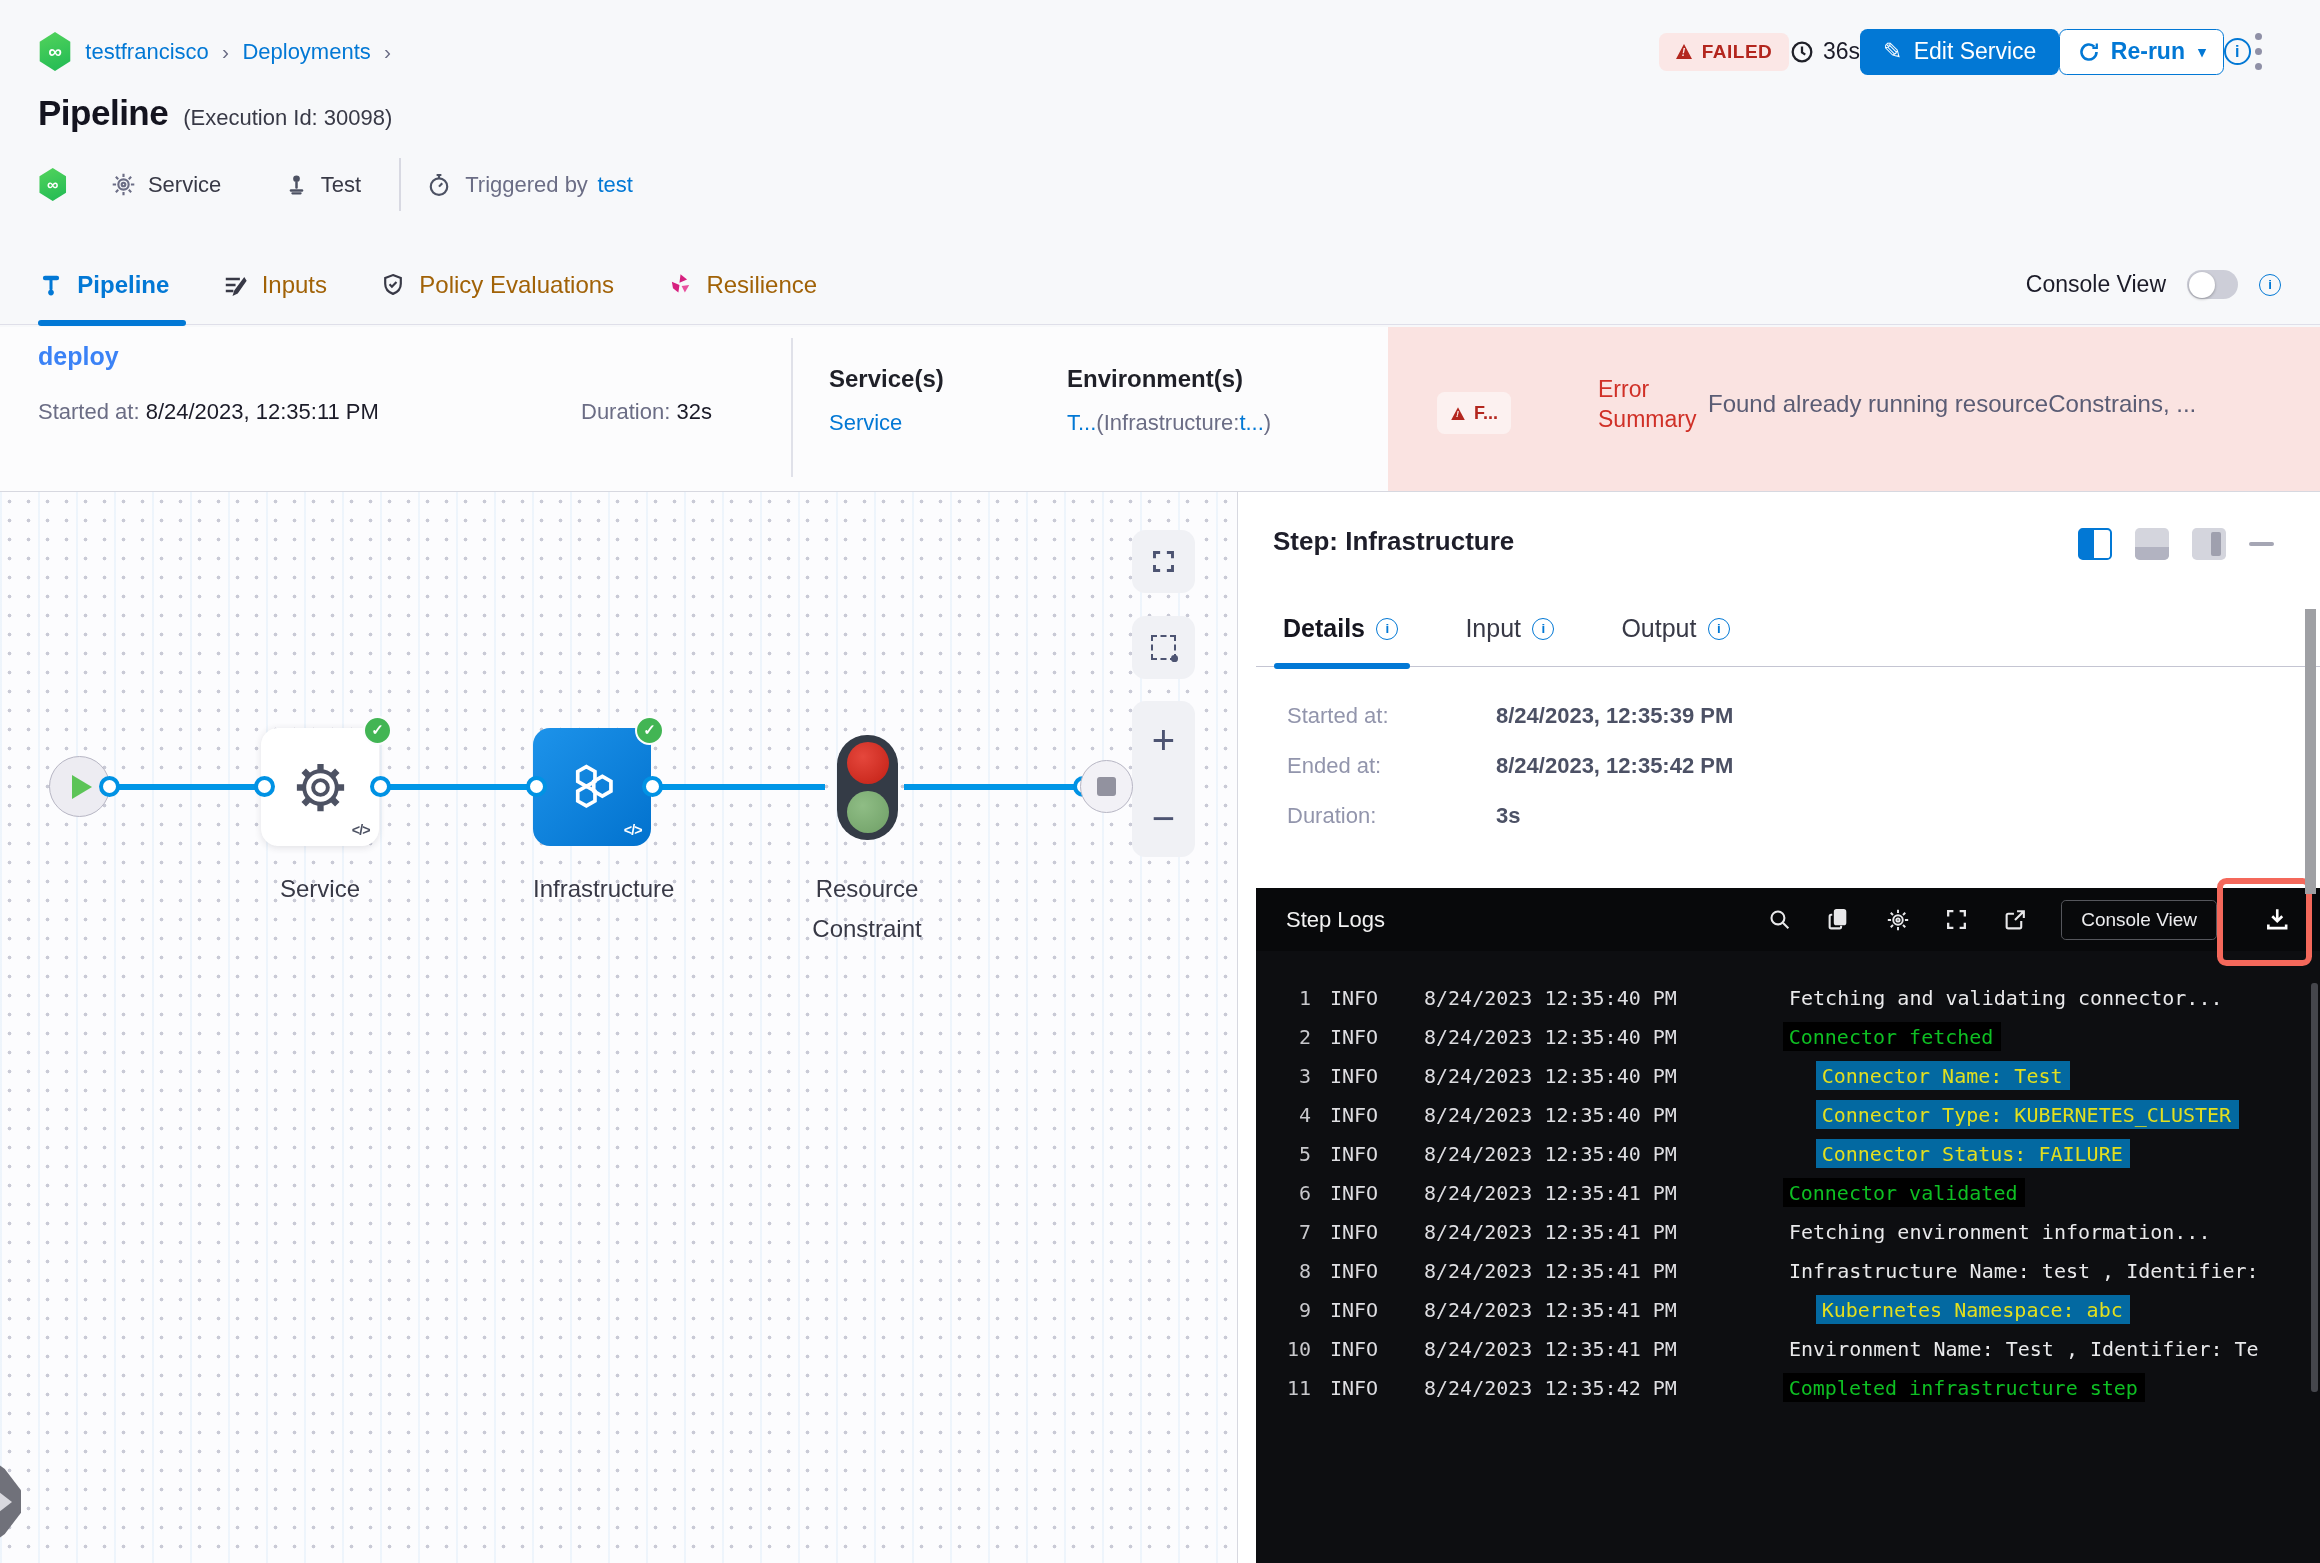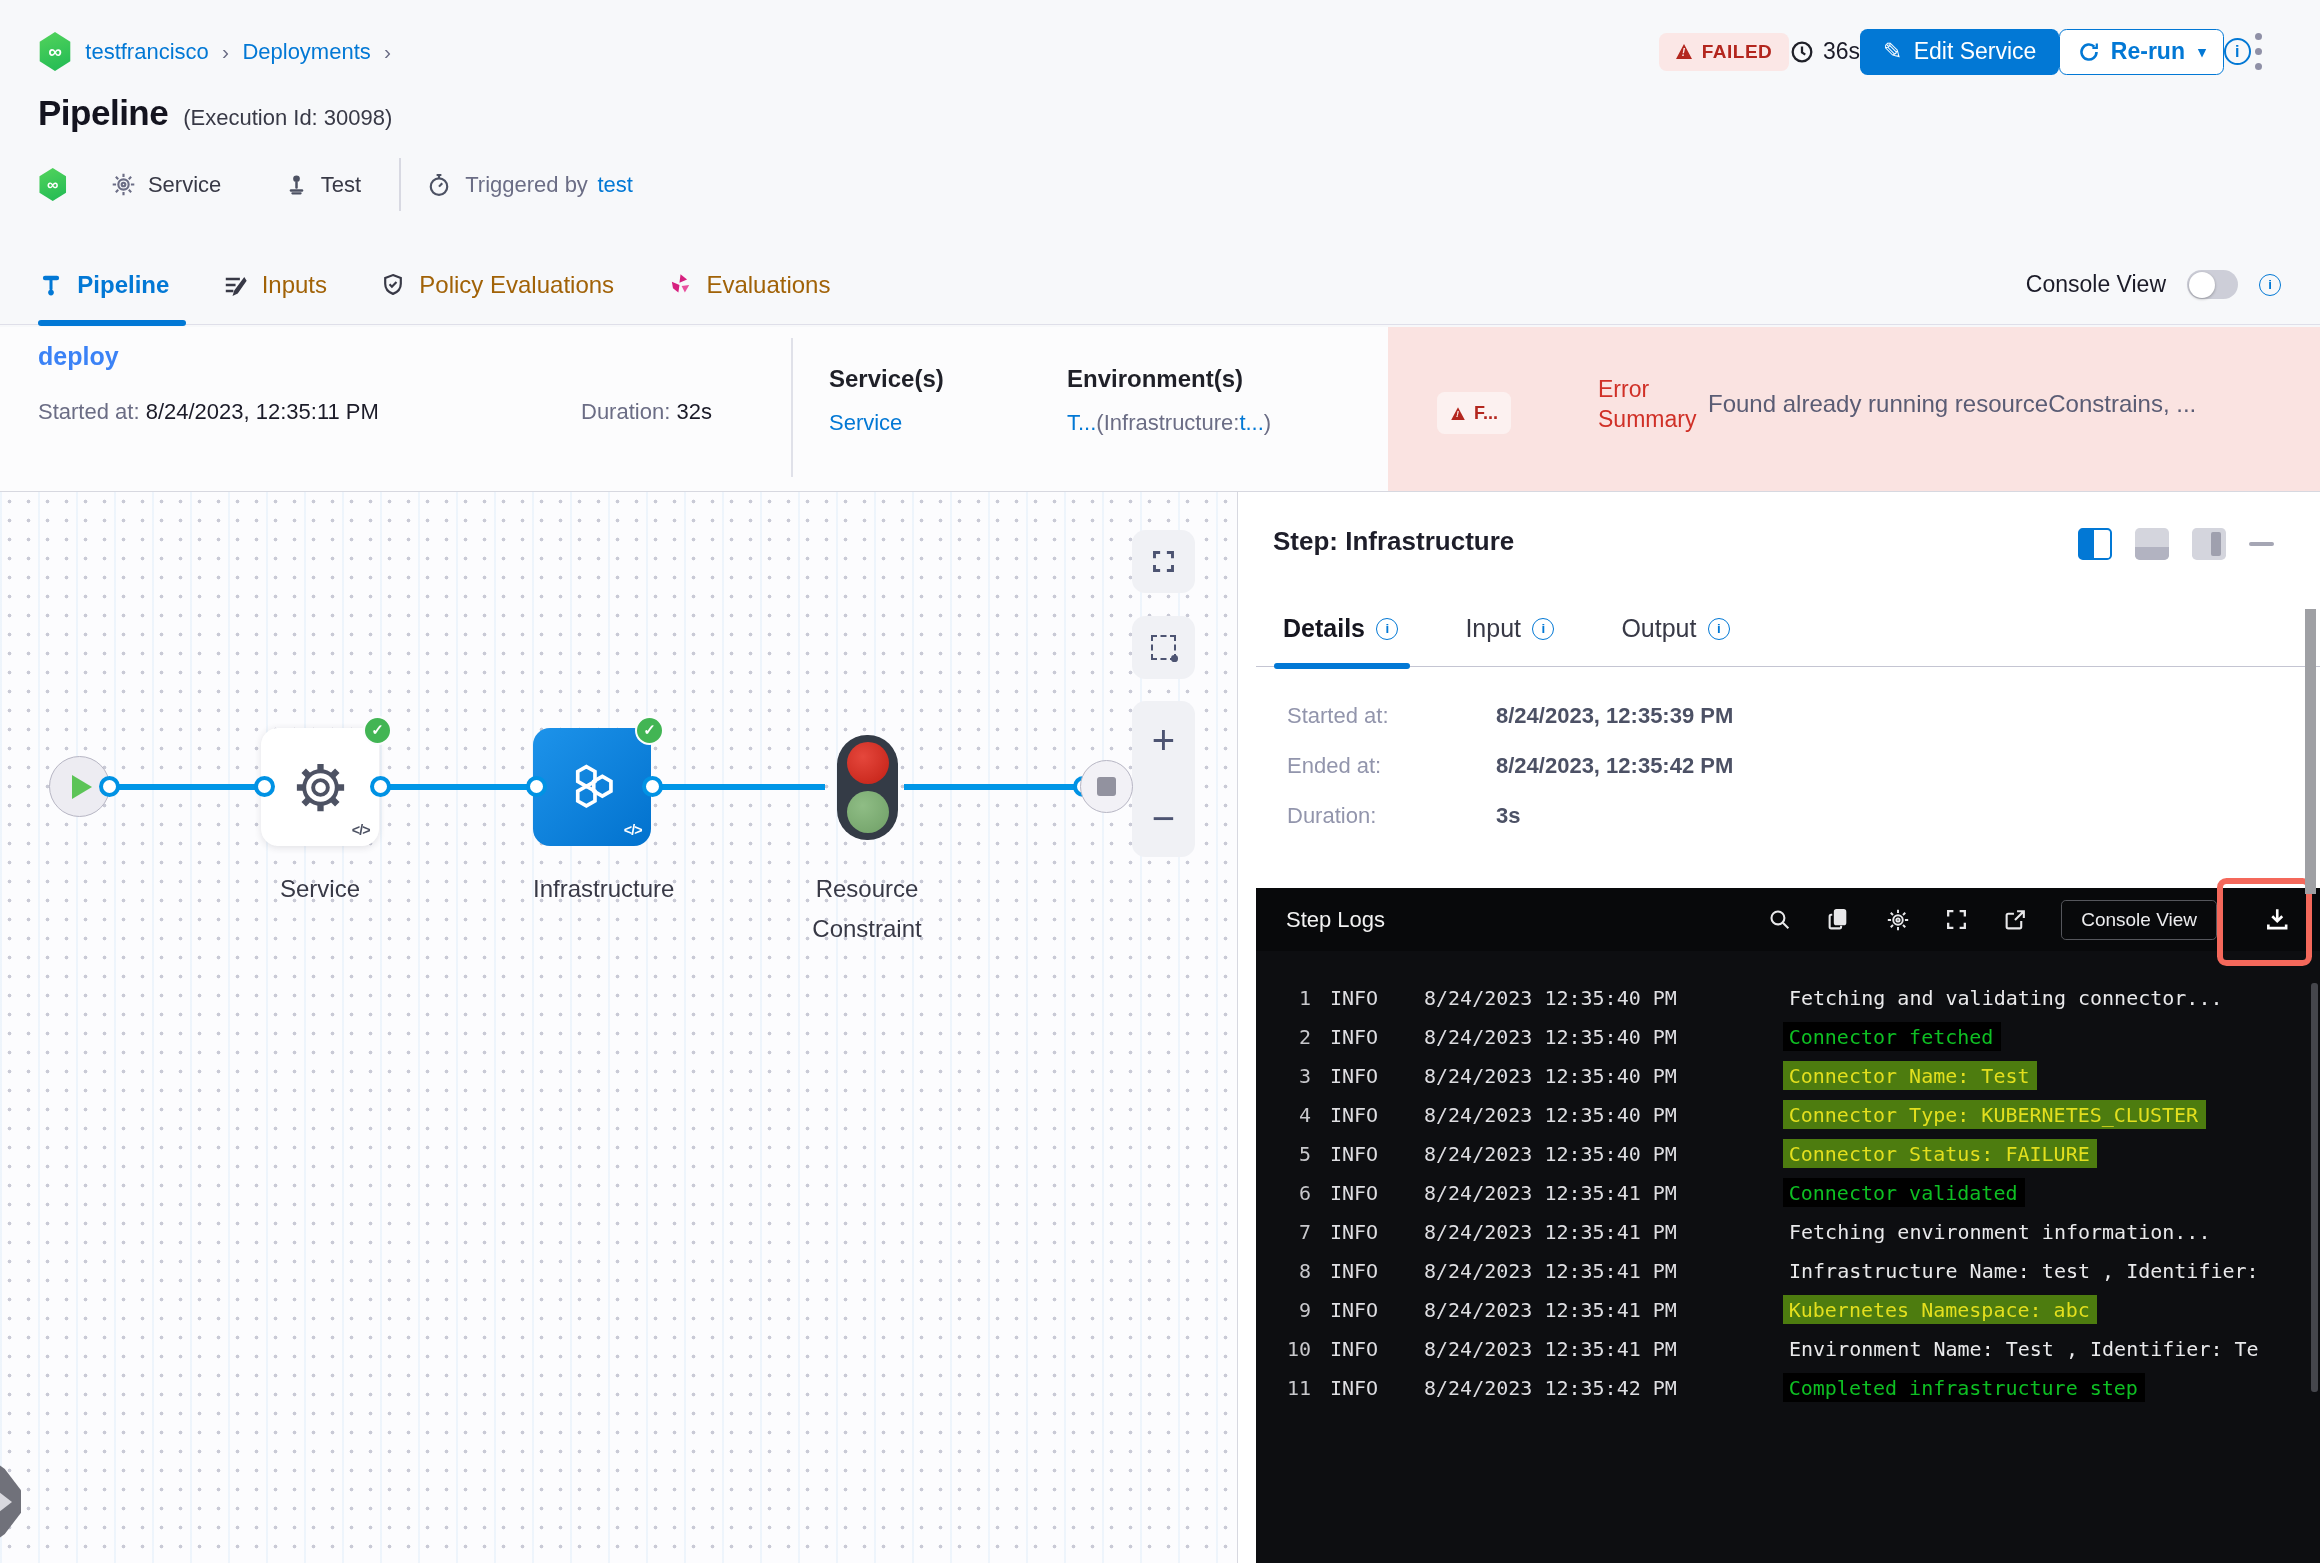--- a/index.html
+++ b/index.html
@@ -120,21 +120,21 @@
   .cv-btn2 { border:1.9px solid #55565C; border-radius:4.8px; color:#ECECEE; font-size:19px; height:40px; display:flex; align-items:center; padding:0 19px; cursor:pointer; background:transparent; }
   .dl-wrap { width:57px; display:flex; justify-content:center; }
   .hl-red { position:absolute; left:961px; top:-10.5px; width:95px; height:88px; border:6.7px solid #F4685B; border-radius:9.5px; pointer-events:none; z-index:5; }
   #log-lines { position:absolute; left:0; right:0; top:90px; font-family:"DejaVu Sans Mono", monospace; font-size:20px; }
   .lrow { height:39px; display:flex; align-items:center; white-space:nowrap; overflow:hidden; }
   .lnum { width:55px; text-align:right; color:#C8C8CC; flex:none; }
   .llvl { margin-left:19px; width:59px; color:#DEDEE2; flex:none; }
   .ltime { margin-left:35px; width:285px; color:#DEDEE2; flex:none; }
   .lmsg { margin-left:80px; color:#E9E9EB; }
   .lmsg.green { color:#0EBF23; background:#000; padding:2.9px 7.6px 2.9px 5.7px; margin-left:74px; }
-  .lmsg.yellow { color:#E3DF1E; background:#4d7c0f; padding:2.9px 7.6px 2.9px 5.7px; margin-left:74px; }
+  .lmsg.yellow { color:#E3DF1E; background:#0369a1; padding:2.9px 7.6px 2.9px 5.7px; margin-left:107px; }
   .log-scroll { position:absolute; right:2.9px; top:95px; width:6.7px; height:409px; background:#45464C; border-radius:2.9px; }
 
   .page-scroll { position:absolute; left:2305px; top:609px; width:10.5px; height:285px; background:#9FA0A4; z-index:6; }
 
   svg.ic { display:block; }
 </style>
 </head>
 <body>
 
 <div id="app">
@@ -259,21 +259,21 @@
       <span>Policy Evaluations</span>
     </div>
     <div class="tab">
       <span>
         <svg class="ic" width="26" height="26" viewBox="0 0 24 24" fill="#D6207F">
           <path d="M12.5 2l6 5-7 3z"></path>
             <path d="M4.5 9l7 3-1 7-5-4z"></path>
             <path d="M13.5 13l7-1-4 7z" fill="#E8509E"></path>
         </svg>
       </span>
-      <span>Evaluations</span>
+      <span>Resilience</span>
     </div>
     <div class="tabbar-right">
       <span class="cv-label">Console View</span>
       <div class="toggle">
           <div class="knob"></div>
         </div>
       <div class="info-circ small">i</div>
     </div>
   </div>
 

